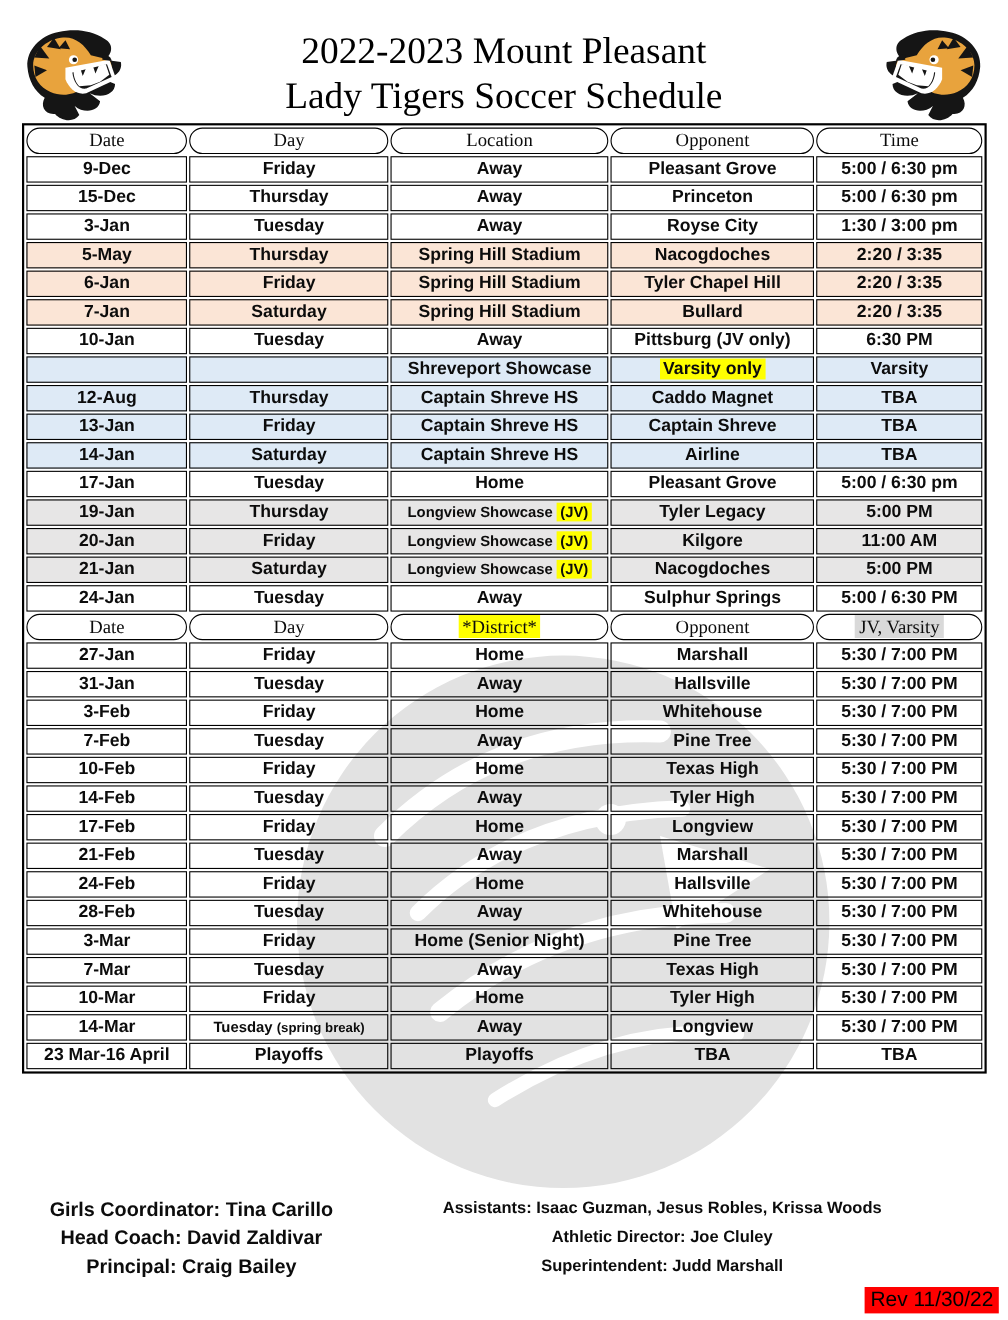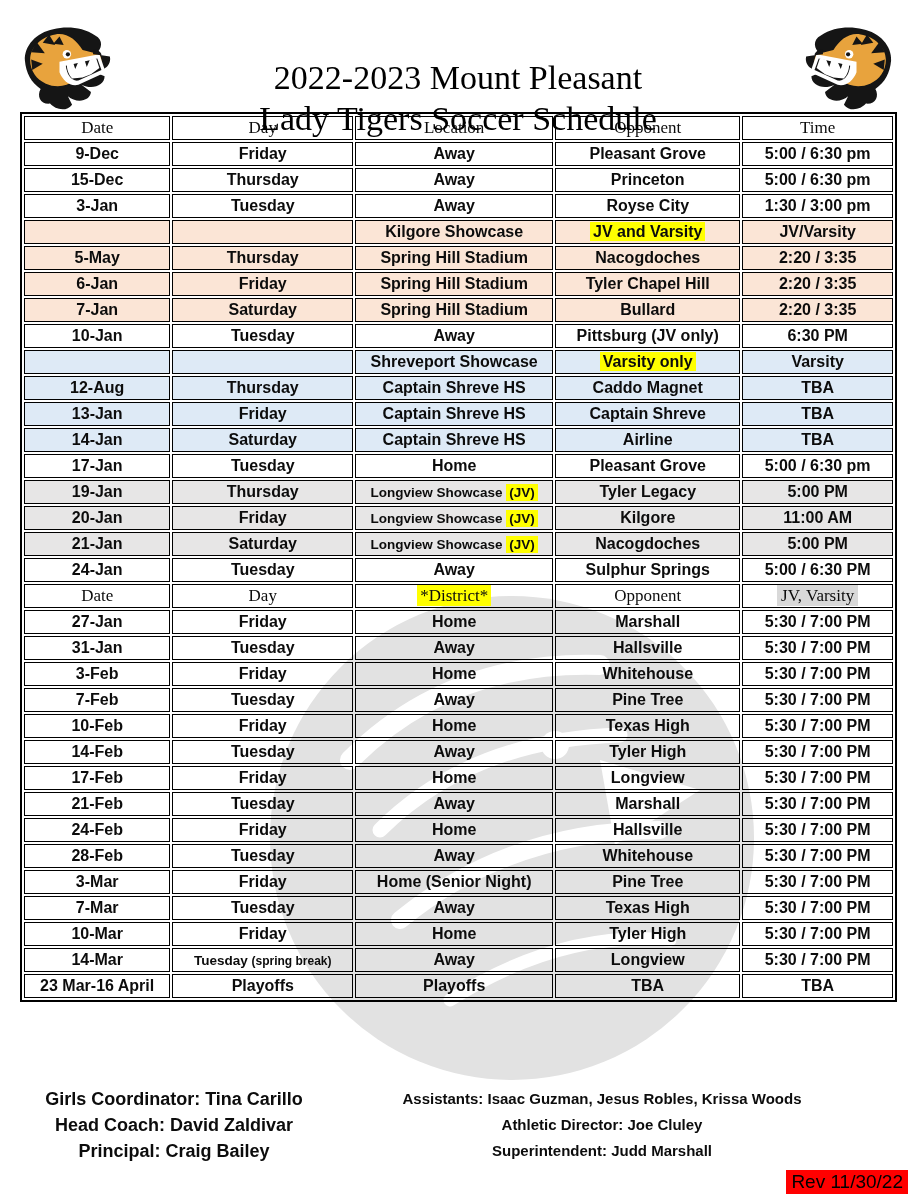--- a/index.html
+++ b/index.html
@@ -8,29 +8,29 @@
 
   
   .watermark{position:absolute;left:0;top:0;width:916px;height:1200px;z-index:0;pointer-events:none;}
 
   
   .logo{position:absolute;top:26px;width:110px;height:86px;z-index:2;}
   .logo-left{left:15px;}
   .logo-right{right:15px;transform:scaleX(-1);}
 
   .title{position:absolute;top:26px;left:130px;right:130px;text-align:center;z-index:2;
-         font-family:"Liberation Serif",serif;font-size:34px;line-height:41px;color:#000;margin-top:31px;}
+         font-family:"Liberation Serif",serif;font-size:34px;line-height:41px;color:#000;}
 
   table.schedule{position:absolute;left:20px;top:112px;width:877px;z-index:1;
                  border-collapse:separate;border-spacing:2px;table-layout:fixed;
                  border:2px solid #000;background:transparent;}
   td{border:1px solid #000;height:24px;padding:0 2px;text-align:center;vertical-align:middle;
      font-weight:bold;font-size:16px;white-space:nowrap;overflow:hidden;background:transparent;
      box-sizing:border-box;}
-  .row-header td,.row-header2 td{font-family:"Liberation Serif",serif;font-weight:normal;font-size:17px;}
+  .row-header td,.row-header2 td{font-family:"Liberation Serif",serif;font-weight:normal;font-size:17px;border-radius:12px;}
   .row-peach td{background:#FBE5D6;}
   .row-blue  td{background:#DEEAF6;}
   .row-gray  td{background:#E7E6E6;}
   .hl-yellow{background:#FFFF00;padding:1px 3px;}
   .hl-gray{background:#D9D9D9;padding:1px 4px;}
   .sm{font-size:13.5px;}
   .xs{font-size:12px;}
 
   .footer-left{position:absolute;left:28px;top:1086px;width:292px;text-align:center;z-index:2;
                font-weight:bold;font-size:18px;line-height:26px;}
@@ -116,27 +116,20 @@
           <td>5:00 / 6:30 pm</td>
         </tr>
         <tr class="row-white">
           <td>3-Jan</td>
           <td>Tuesday</td>
           <td>Away</td>
           <td>Royse City</td>
           <td>1:30 / 3:00 pm</td>
         </tr>
         <tr class="row-peach">
-          <td></td>
-          <td></td>
-          <td>Kilgore Showcase</td>
-          <td><span class="hl-yellow">JV and Varsity</span></td>
-          <td>JV/Varsity</td>
-        </tr>
-        <tr class="row-peach">
           <td>5-May</td>
           <td>Thursday</td>
           <td>Spring Hill Stadium</td>
           <td>Nacogdoches</td>
           <td>2:20 / 3:35</td>
         </tr>
         <tr class="row-peach">
           <td>6-Jan</td>
           <td>Friday</td>
           <td>Spring Hill Stadium</td>

